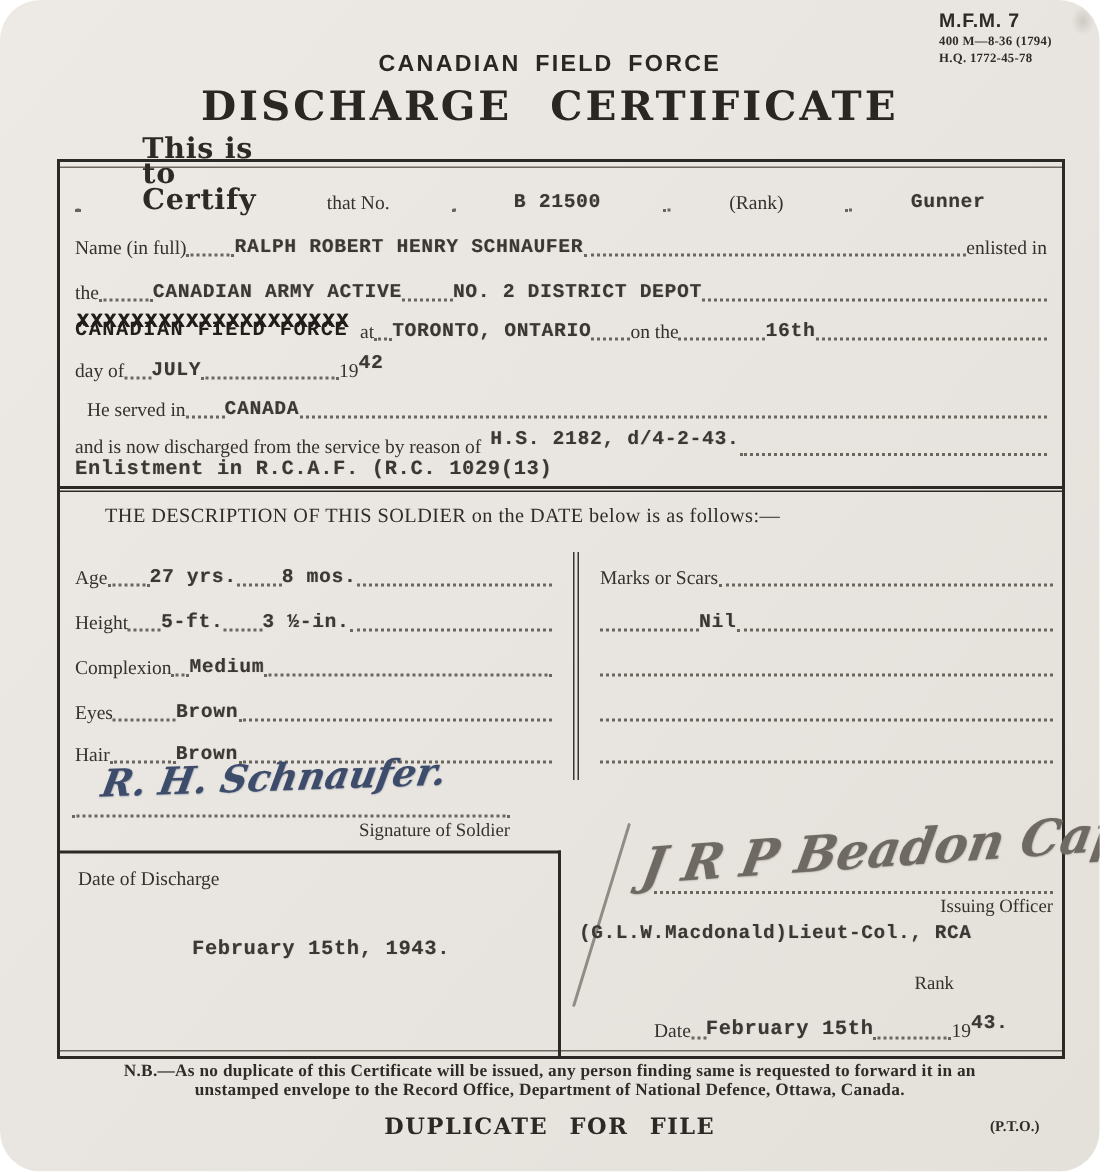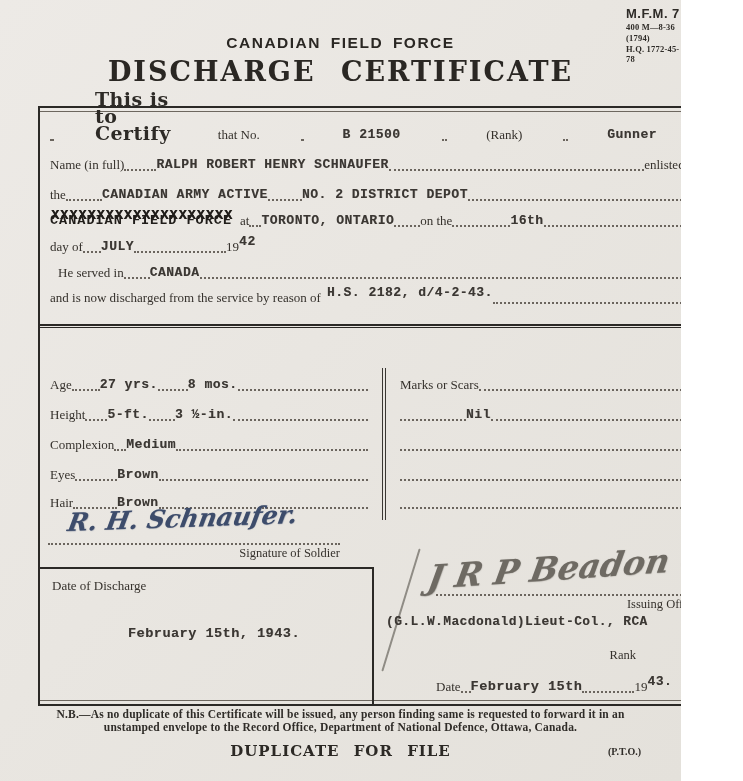--- a/index.html
+++ b/index.html
@@ -1,19 +1,19 @@
 <!DOCTYPE html>
 <html><head>
 <meta charset="utf-8">
 <style>
   html,body{margin:0;padding:0;}
   .page{
-    position:relative; width:681px; height:781px; overflow:hidden;
+    position:relative; width:733px; height:781px; overflow:hidden;
     background:linear-gradient(130deg,#edeae6 0%,#e9e6e1 45%,#e4e1db 100%);
-    font-family:"Liberation Serif", serif; color:#35312c;
+    font-family:"Liberation Serif", serif; color:#35312c;border-radius:27px;
   }
   .abs{position:absolute;}
   
   .meta{left:626px; top:6px; line-height:1.25; color:#2e2b27;}
   .meta .m1{font-family:"Liberation Sans",sans-serif; font-weight:bold; font-size:13px; letter-spacing:.5px;}
   .meta .m2{font-size:8.5px; font-weight:bold; letter-spacing:.2px;}
   .smudge{left:714px; top:4px; width:16px; height:20px; border-radius:50%;
     background:radial-gradient(ellipse at center,#b7b2ab 0%,rgba(183,178,171,0) 70%); opacity:.55;}
   
   .force-title{left:0; top:34px; width:100%; text-align:center;
@@ -143,23 +143,27 @@
       <span class="dots" style="width:26px;"></span>
       <span class="typed">CANADA</span>
       <span class="dots dgrow"></span>
     </div>
 
     <div class="row" style="top:177px;">
       <span class="lbl">and is now discharged from the service by reason of</span>
       <span class="typed raised" style="margin-left:6px;">H.S. 2182, d/4-2-43.</span>
       <span class="dots dgrow"></span>
     </div>
+    <div class="row" style="top:193px;">
+      <span class="typed" style="font-size:13.5px;">Enlistment in R.C.A.F. (R.C. 1029(13)</span>
+    </div>
 
     <div class="abs hr-double" style="top:216px;"></div>
 
+    <div class="abs desc-head">THE DESCRIPTION OF THIS SOLDIER on the DATE below is as follows:—</div>
 
     <div class="abs desc-grid" style="height:168px;">
       <div class="abs vdiv"></div>
 
       <div class="desc-row" style="left:0; top:12px; width:318px;">
         <span class="lbl">Age</span>
         <span class="dots" style="width:28px;"></span>
         <span class="typed">27 yrs.</span>
         <span class="dots" style="width:30px;"></span>
         <span class="typed">8 mos.</span>

